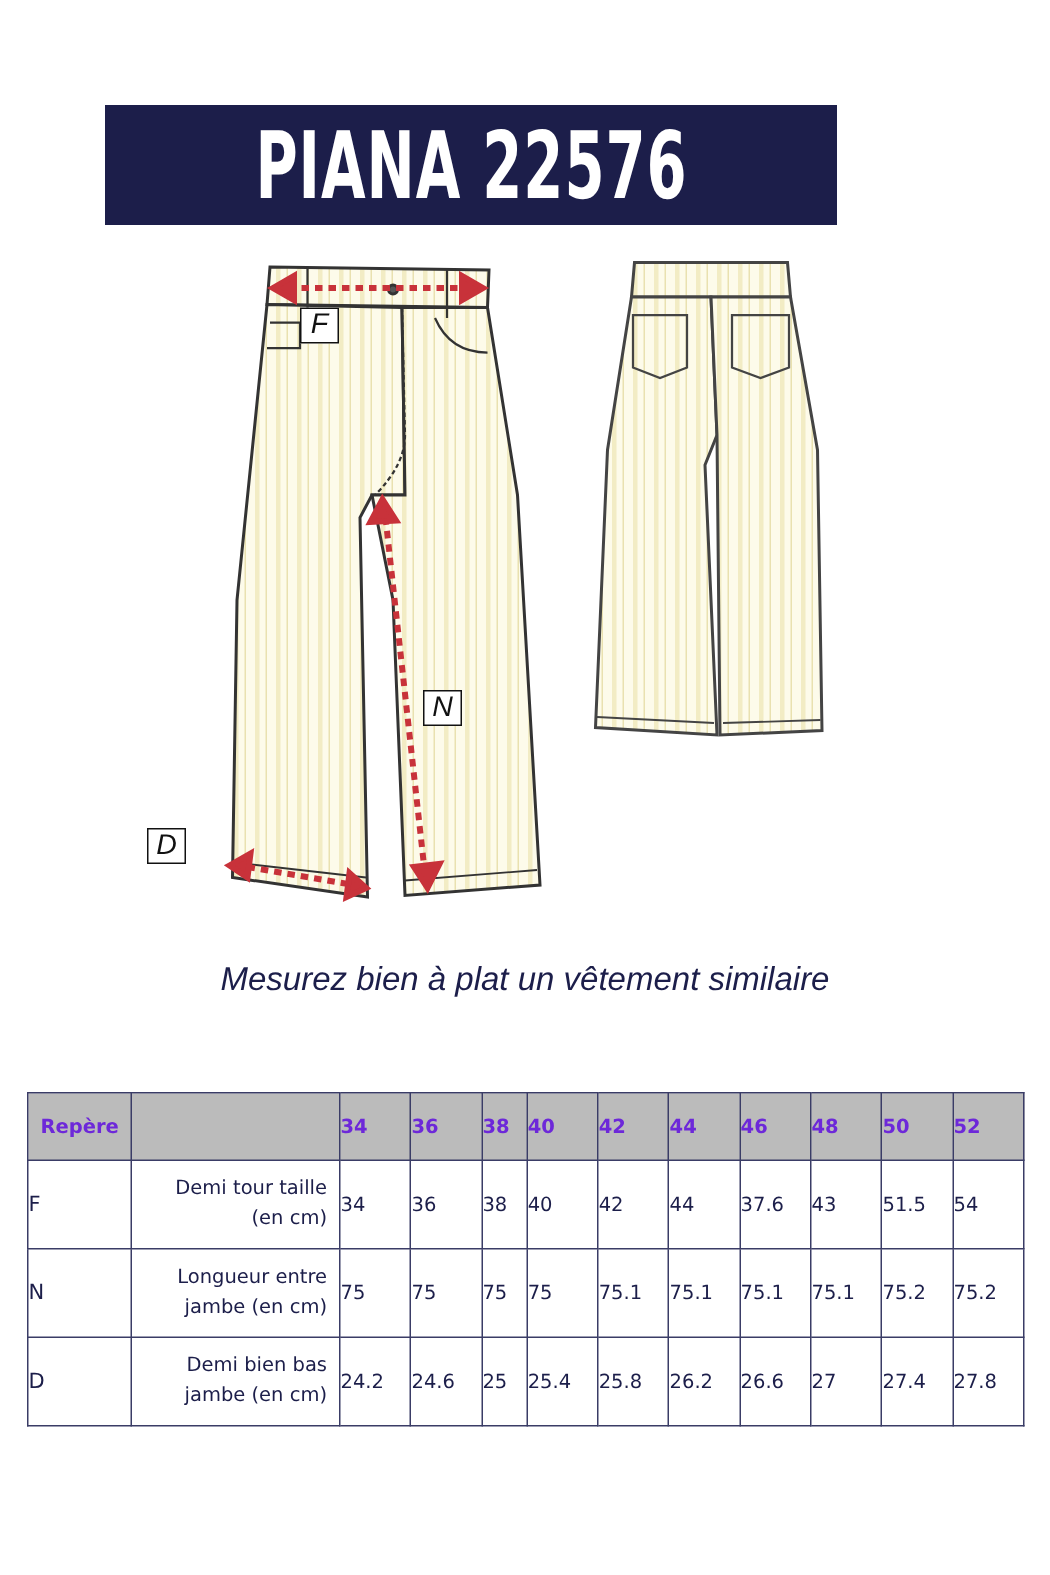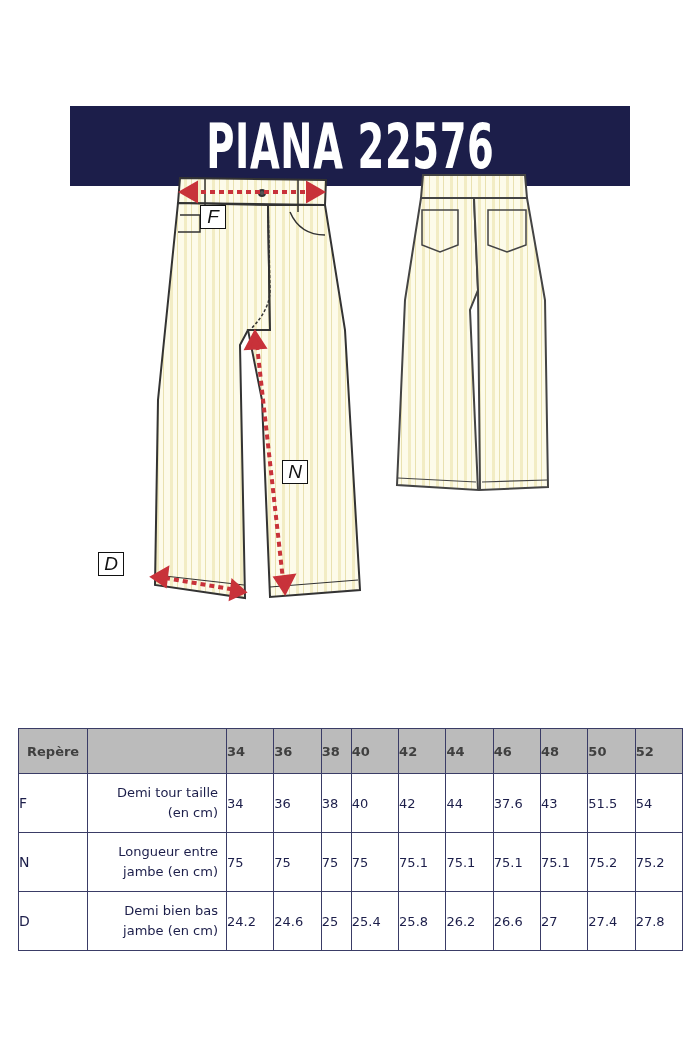--- a/index.html
+++ b/index.html
@@ -1,21 +1,21 @@
 <!DOCTYPE html>
 <html><head>
 <meta charset="utf-8">
 <style>
   * { box-sizing: border-box; margin: 0; padding: 0; }
   html, body { width: 700px; height: 1050px; background: #ffffff; overflow: hidden; }
   body { position: relative; font-family: "Liberation Sans", sans-serif; color: #1c1e4a; }
 
   .title-banner {
-    position: absolute; left: 70px; top: 70px; width: 560px; height: 80px;
-    background: #1c1e4a; display: flex; align-items: center; justify-content: center; margin-top: 36px;
+    position: absolute; left: 70px; top: 70px; width: 488px; height: 80px;
+    background: #1c1e4a; display: flex; align-items: center; justify-content: center;
   }
   .title-text {
     color: #ffffff; font-family: "DejaVu Sans", sans-serif; font-weight: bold;
     font-size: 62px; letter-spacing: 1px;
     transform: scaleX(0.62); transform-origin: center; white-space: nowrap;
   }
 
   .illustration { position: absolute; left: 0; top: 160px; width: 700px; height: 460px; }
   .illustration svg { position: absolute; left: 0; top: 0; }
 
@@ -30,21 +30,21 @@
     font-family: "Liberation Sans", sans-serif; font-style: italic; font-size: 22px;
     line-height: 26px; color: #1c1e4a;
   }
 
   table.size-table {
     position: absolute; left: 18px; top: 728px; width: 665px;
     border-collapse: collapse; font-family: "DejaVu Sans", sans-serif; font-size: 13px; color: #1c1e4a;
   }
   .size-table th, .size-table td { border: 1px solid #3a3c66; text-align: left; vertical-align: middle; }
   .size-table thead th {
-    background: #bbbbbb; color: #404040; font-weight: bold; height: 45px; font-size: 13px;
+    background: #bbbbbb; color: #6d28d9; font-weight: bold; height: 45px; font-size: 13px;
   }
   .size-table thead th.col-repere { text-align: left; padding-left: 8px; width: 69px; }
   .size-table thead th.col-desc { width: 139px; }
   .size-table tbody td { height: 59px; }
   .size-table td.cell-label { text-align: right; padding: 0 8px; line-height: 20px; }
   .size-table td.cell-code { font-size: 14px; }
 </style>
 </head>
 <body>
 
@@ -108,20 +108,21 @@
       <line x1="482" y1="482" x2="547" y2="480" stroke-width="1.2"></line>
     </g>
   </svg>
 
   <div class="marker" style="left:200px; top:45px;">F</div>
   <div class="marker" style="left:282px; top:300px;">N</div>
   <div class="marker" style="left:98px; top:392px;">D</div>
 </div>
 
 <div class="caption">
+  <div>Mesurez bien à plat un vêtement similaire</div>
 </div>
 
 <table class="size-table">
   <thead>
     <tr>
       <th class="col-repere">Repère</th>
       <th class="col-desc"></th>
       <th>34</th>
       <th>36</th>
       <th>38</th>

